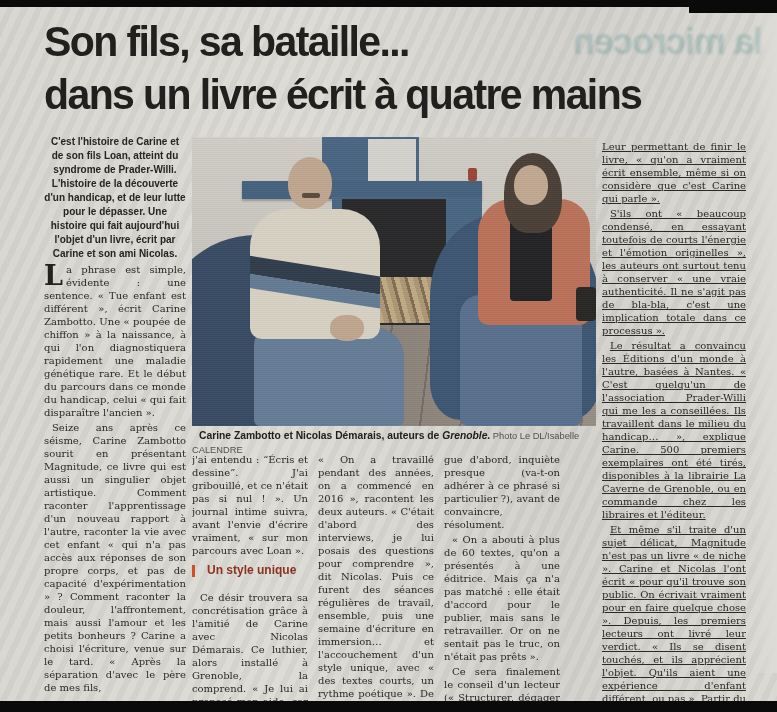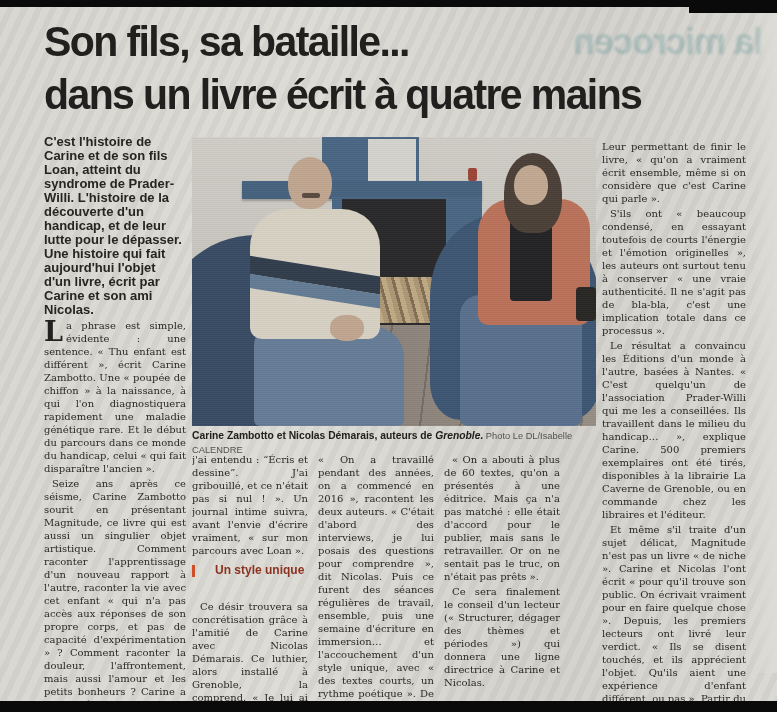--- a/index.html
+++ b/index.html
@@ -17,30 +17,30 @@
   .ghost{position:absolute;top:14px;right:14px;transform:scaleX(-1);
          font-family:"Liberation Sans",sans-serif;font-weight:bold;font-size:36px;
          letter-spacing:-1px;color:rgba(38,118,124,.22);filter:blur(1.3px);}
   .headline{position:absolute;left:44px;top:8px;font-family:"Liberation Sans",sans-serif;
          font-weight:bold;color:#21201e;font-size:41px;line-height:51px;letter-spacing:-1.6px;
          transform:scaleY(1.04);transform-origin:top left;white-space:nowrap;}
   .col{position:absolute;font-size:10px;line-height:13px;color:#2b2a27;text-align:justify;
        overflow:hidden;}
   .col p{margin:0 0 2px 0;text-indent:8px;}
   .col p.noindent{text-indent:0;}
-  .lead{font-family:"Liberation Sans",sans-serif;font-weight:bold;font-size:13px;
-        line-height:14px;color:#262522;text-align:left;margin:0 0 8px 0;}
+  .lead{font-family:"Liberation Sans",sans-serif;font-weight:bold;font-size:10px;
+        line-height:14px;color:#262522;text-align:center;margin:0 0 8px 0;}
   .dropcap{float:left;font-weight:bold;font-size:27px;line-height:23px;padding:1px 3px 0 0;
         color:#232220;}
-  .subhead{display:flex;align-items:center;gap:20px;margin:7px 0 23px 0;
+  .subhead{display:flex;align-items:center;gap:12px;margin:7px 0 14px 0;
         font-family:"Liberation Sans",sans-serif;font-weight:bold;font-size:12px;color:#8c3220;}
   .subhead .bar{width:3px;height:12px;background:#cf4f28;flex:0 0 auto;}
   .caption{position:absolute;left:192px;top:422px;width:406px;
         font-family:"Liberation Sans",sans-serif;font-size:10.3px;color:#21201e;line-height:13px;}
-  .caption .cap-b{font-weight:bold;}
+  .caption .cap-b{font-weight:bold;margin-left:7px;}
   .caption .cap-t{font-weight:bold;font-style:italic;}
   .caption .cap-c{font-size:9.3px;color:#53524d;}
   
   .photo{position:absolute;left:192px;top:130px;width:404px;height:289px;overflow:hidden;
         background:#c9c8c3;filter:contrast(.95) saturate(.8) sepia(.06);}
   .ph{position:absolute;}
   .ph-wall{inset:0;background:linear-gradient(#d0cfca,#c2c1bc 72%);}
   .ph-floor{left:0;top:168px;width:404px;height:121px;
         background:linear-gradient(90deg,#6e665d,#8b8177 45%,#978d82),
         repeating-linear-gradient(97deg,rgba(35,30,26,.22) 0 2px,rgba(0,0,0,0) 2px 40px);
@@ -83,21 +83,21 @@
 
     <div class="ghost">la microcen</div>
 
     <div class="headline">
       <div>Son fils, sa bataille...</div>
       <div>dans un livre écrit à quatre mains</div>
     </div>
 
     <div class="col" style="left:44px;top:128px;width:142px;height:574px;">
       <p class="lead noindent">C'est l'histoire de Carine et de son fils Loan, atteint du syndrome de Prader-Willi. L'histoire de la découverte d'un handicap, et de leur lutte pour le dépasser. Une histoire qui fait aujourd'hui l'objet d'un livre, écrit par Carine et son ami Nicolas.</p>
-      <p class="noindent"><span class="dropcap">L</span><span>a phrase est simple, évidente : une sentence. « Thu enfant est différent », écrit Carine Zambotto. Une « poupée de chiffon » à la naissance, à qui l'on diagnostiquera rapidement une maladie génétique rare. Et le début du parcours dans ce monde du handicap, celui « qui fait disparaître l'ancien ».</span></p>
+      <p class="noindent"><span class="dropcap">L</span><span>a phrase est simple, évidente : une sentence. « Tue enfant est différent », écrit Carine Zambotto. Une « poupée de chiffon » à la naissance, à qui l'on diagnostiquera rapidement une maladie génétique rare. Et le début du parcours dans ce monde du handicap, celui « qui fait disparaître l'ancien ».</span></p>
       <p>Seize ans après ce séisme, Carine Zambotto sourit en présentant Magnitude, ce livre qui est aussi un singulier objet artistique. Comment raconter l'apprentissage d'un nouveau rapport à l'autre, raconter la vie avec cet enfant « qui n'a pas accès aux réponses de son propre corps, et pas de capacité d'expérimentation » ? Comment raconter la douleur, l'affrontement, mais aussi l'amour et les petits bonheurs ? Carine a choisi l'écriture, venue sur le tard. « Après la séparation d'avec le père de mes fils,</p>
     </div>
 
     <div class="photo">
       <div class="ph ph-wall"></div>
       <div class="ph ph-floor"></div>
       <div class="ph ph-chimney"></div>
       <div class="ph ph-inset"></div>
       <div class="ph ph-mantel"></div>
       <div class="ph ph-face"></div>
@@ -132,25 +132,26 @@
         <span>Un style unique</span>
       </div>
       <p>Ce désir trouvera sa concrétisation grâce à l'amitié de Carine avec Nicolas Démarais. Ce luthier, alors installé à Grenoble, la comprend. « Je lui ai proposé mon aide, car j'ai une relation particulière à l'écrit », explique-t-il. Et c'était parti…</p>
     </div>
 
     <div class="col" style="left:318px;top:446px;width:116px;height:256px;">
       <p class="noindent">« On a travaillé pendant des années, on a commencé en 2016 », racontent les deux auteurs. « C'était d'abord des interviews, je lui posais des questions pour comprendre », dit Nicolas. Puis ce furent des séances régulières de travail, ensemble, puis une semaine d'écriture en immersion… et l'accouchement d'un style unique, avec « des textes courts, un rythme poétique ». De quoi surprendre, mais très vite fasciner, le lecteur. Car Magnitude ne ressemble à aucun autre livre-témoignage. Il intri-</p>
     </div>
 
     <div class="col" style="left:444px;top:446px;width:116px;height:256px;">
+      <p class="noindent">gue d'abord, inquiète presque (va-t-on adhérer à ce phrasé si particulier ?), avant de convaincre, résolument.</p>
       <p>« On a abouti à plus de 60 textes, qu'on a présentés à une éditrice. Mais ça n'a pas matché : elle était d'accord pour le publier, mais sans le retravailler. Or on ne sentait pas le truc, on n'était pas prêts ».</p>
       <p>Ce sera finalement le conseil d'un lecteur (« Structurer, dégager des thèmes et périodes ») qui donnera une ligne directrice à Carine et Nicolas.</p>
     </div>
 
-    <div class="col" style="left:602px;top:133px;width:144px;height:566px;">
+    <div class="col" style="left:602px;top:133px;width:144px;height:566px;text-decoration:underline;">
       <p class="noindent">Leur permettant de finir le livre, « qu'on a vraiment écrit ensemble, même si on considère que c'est Carine qui parle ».</p>
       <p>S'ils ont « beaucoup condensé, en essayant toutefois de courts l'énergie et l'émotion originelles », les auteurs ont surtout tenu à conserver « une vraie authenticité. Il ne s'agit pas de bla-bla, c'est une implication totale dans ce processus ».</p>
       <p>Le résultat a convaincu les Éditions d'un monde à l'autre, basées à Nantes. « C'est quelqu'un de l'association Prader-Willi qui me les a conseillées. Ils travaillent dans le milieu du handicap… », explique Carine. 500 premiers exemplaires ont été tirés, disponibles à la librairie La Caverne de Grenoble, ou en commande chez les libraires et l'éditeur.</p>
       <p>Et même s'il traite d'un sujet délicat, Magnitude n'est pas un livre « de niche ». Carine et Nicolas l'ont écrit « pour qu'il trouve son public. On écrivait vraiment pour en faire quelque chose ». Depuis, les premiers lecteurs ont livré leur verdict. « Ils se disent touchés, et ils apprécient l'objet. Qu'ils aient une expérience d'enfant différent, ou pas ». Partir du particulier, pour atteindre l'universel.</p>
 
     </div>
 
     <div class="scan-edge"></div>
   </div>
 

